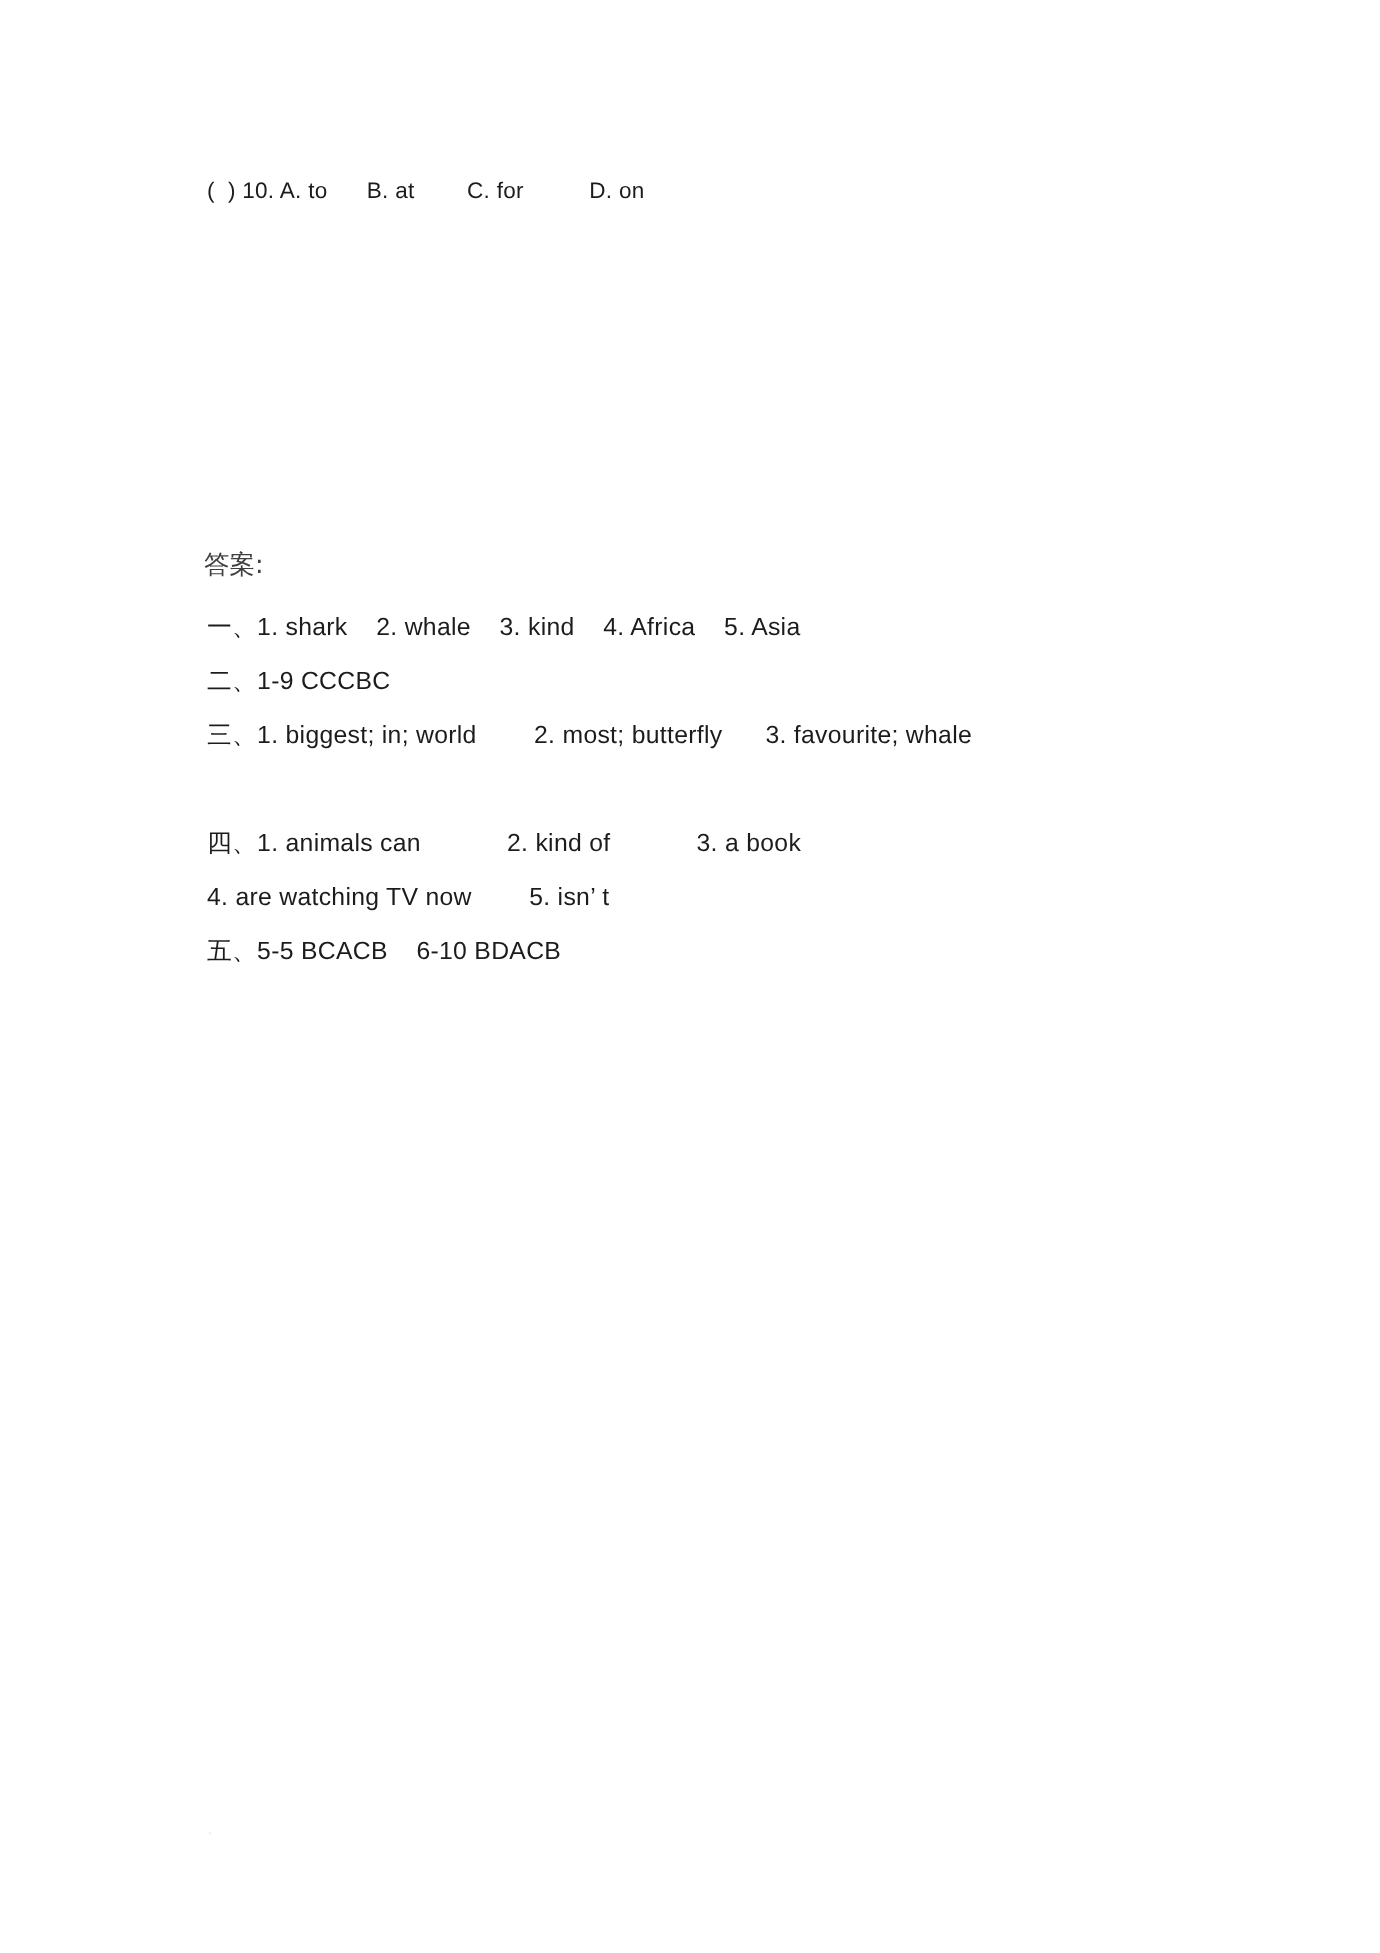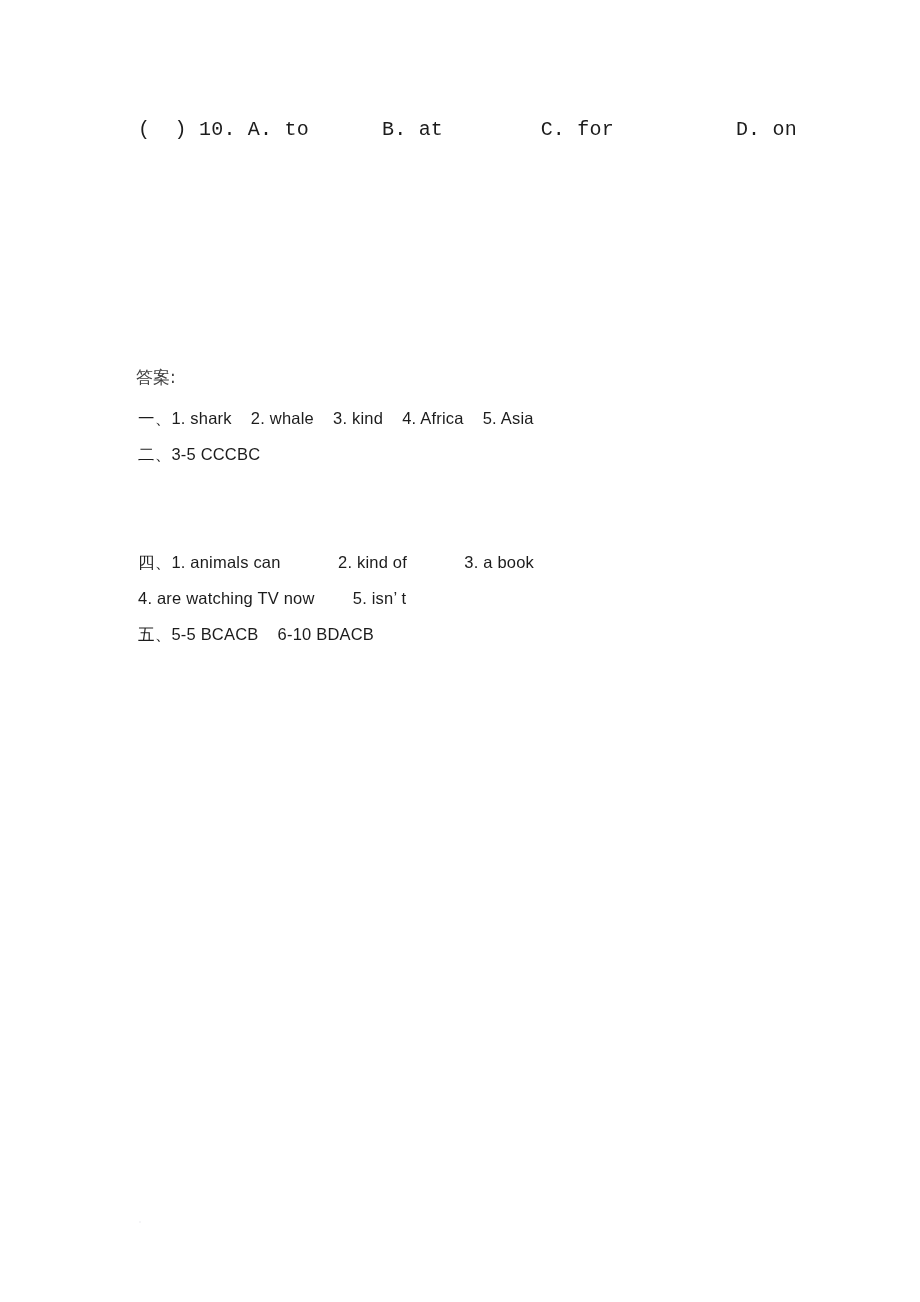--- a/index.html
+++ b/index.html
@@ -24,22 +24,22 @@
     width: 920px;
     height: 1302px;
     background: #ffffff;
   }
 
   
   .doc-line {
     position: absolute;
     left: 138px;
     white-space: pre;
-    font-family: Liberation Mono, monospace;
-    font-size: 20px;
+    font-family: Liberation Sans, sans-serif;
+    font-size: 15px;
     letter-spacing: 0.2px;
     color: #1c1c1c;
     line-height: 1;
   }
 
   .cjk {
     font-family: Liberation Sans, sans-serif;
     font-size: 16.5px;
   }
 
@@ -79,22 +79,23 @@
 <body>
 
 <div class="page">
 
   <div class="doc-line l-q10">(  ) 10. A. to      B. at        C. for          D. on</div>
 
   <div class="heading-answers">答案:</div>
 
   <div class="doc-line cjk l-a1">一、1. shark    2. whale    3. kind    4. Africa    5. Asia</div>
 
-  <div class="doc-line cjk l-a2">二、3-5 CCCBC</div>
+  <div class="doc-line cjk l-a2">二、1-9 CCCBC</div>
 
+  <div class="doc-line cjk l-a3a">三、1. biggest; in; world        2. most; butterfly      3. favourite; whale</div>
 
 
   <div class="doc-line cjk l-a4a">四、1. animals can            2. kind of            3. a book</div>
 
   <div class="doc-line cjk l-a4b">4. are watching TV now        5. isn’ t</div>
 
   <div class="doc-line cjk l-a5">五、5-5 BCACB    6-10 BDACB</div>
 
   <div class="speck"></div>
 

